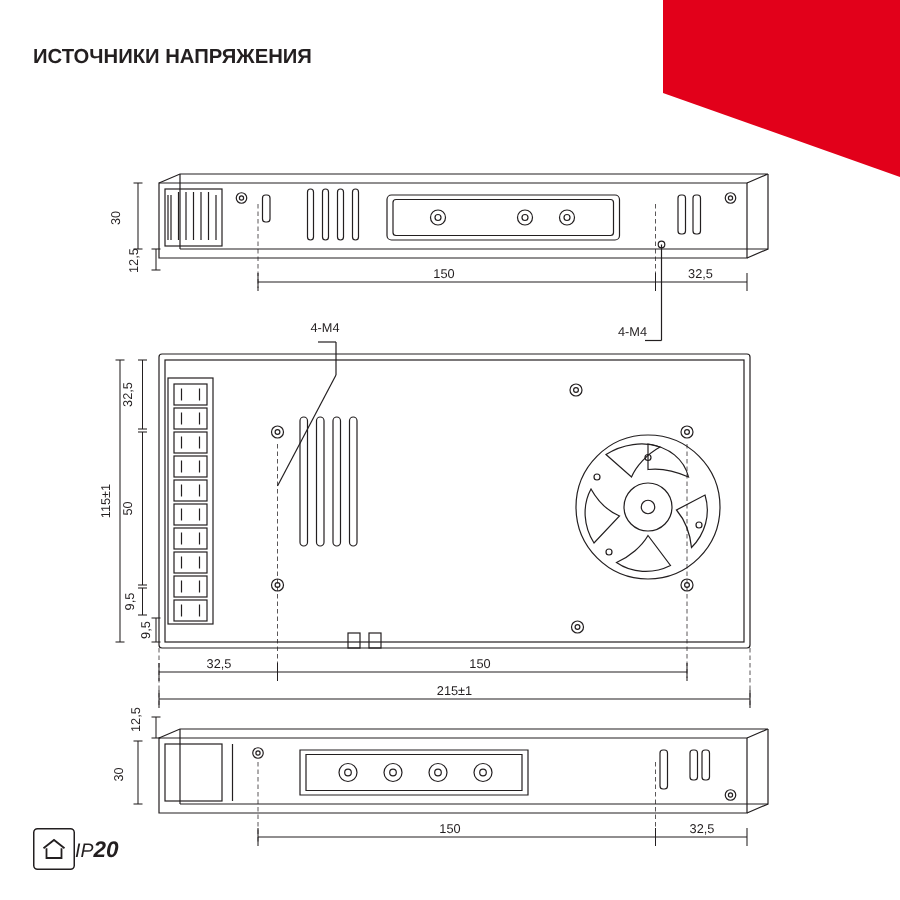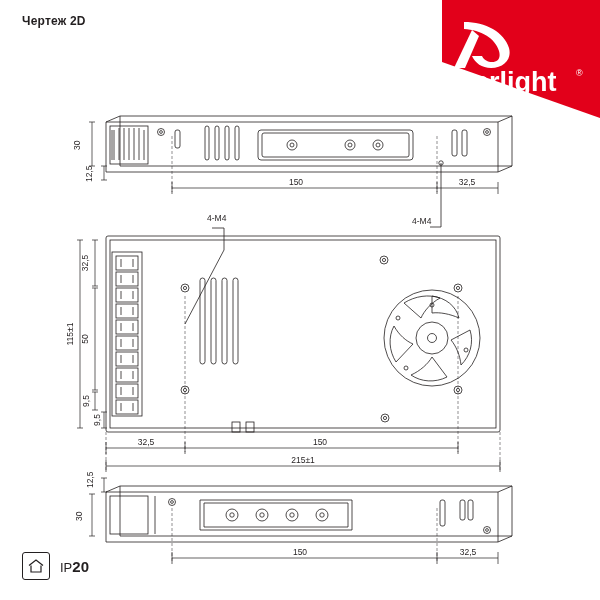--- a/index.html
+++ b/index.html
@@ -29,58 +29,47 @@
   .hdr{position:absolute;left:22px;top:14px;}
   .hdr .crumb{
     font-size:12px;font-weight:bold;letter-spacing:.2px;color:#231f20;
   }
   .hdr .title{
     margin-top:14px;font-size:13.5px;font-weight:bold;line-height:19px;color:#231f20;
   }
   .hdr .title div{white-space:nowrap;}
 
   
-  .footer{position:absolute;left:22px;bottom:20px;display:flex;align-items:center;gap:10px;}
+  .footer{position:absolute;left:22px;bottom:20px;display:flex;align-items:center;font-style:italic;}
   .ip-home{
     width:26px;height:26px;border:1px solid #231f20;border-radius:3px;
     display:flex;align-items:center;justify-content:center;
   }
   .ip-home svg{display:block;}
   .ip-text{font-size:13px;color:#231f20;}
   .ip-text b{font-size:15px;font-weight:bold;}
 
   
   .drawing{position:absolute;left:0;top:100px;width:600px;height:470px;}
   .drawing svg{display:block;}
 
   
 </style>
 </head>
 <body>
 
 <div class="page">
 
   <div class="hdr">
-    <div class="crumb">Чертеж 2D</div>
     <div class="title">
+      <div>ИСТОЧНИКИ НАПРЯЖЕНИЯ</div>
     </div>
   </div>
 
   <div class="banner"></div>
-  <div class="logo">
-    <svg width="136" height="76" viewBox="0 0 136 76" xmlns="http://www.w3.org/2000/svg">
-
-      <g fill="#ffffff">
-        <path d="M12 4 C 34 4, 52 14, 57 30 C 60 41, 52 50, 39 50 C 30 50, 23 45, 20 38 L 30 38 C 32 42, 36 44, 40 44 C 46 44, 49 40, 47 33 C 43 20, 29 12, 12 11 Z"></path>
-        <path d="M2 50 L 20 12 L 27 18 L 13 50 Z"></path>
-      </g>
-      <text x="22" y="73" font-family="Liberation Sans, sans-serif" font-size="27" font-weight="bold" fill="#ffffff">arlight</text>
-      <text x="124" y="58" font-family="Liberation Sans, sans-serif" font-size="9" fill="#ffffff">®</text>
-    </svg>
-  </div>
 
   <div class="drawing">
     <svg width="600" height="470" viewBox="0 0 600 470" xmlns="http://www.w3.org/2000/svg" stroke="#231f20" fill="none" stroke-width="0.8" font-family="Liberation Sans, sans-serif" font-size="8.5">
 
       <g>
 
         <path d="M106 22 L106 72 L498 72 L498 22 Z"></path>
         <path d="M106 22 L120 16 L512 16 L498 22"></path>
         <path d="M512 16 L512 66 L498 72"></path>
 

